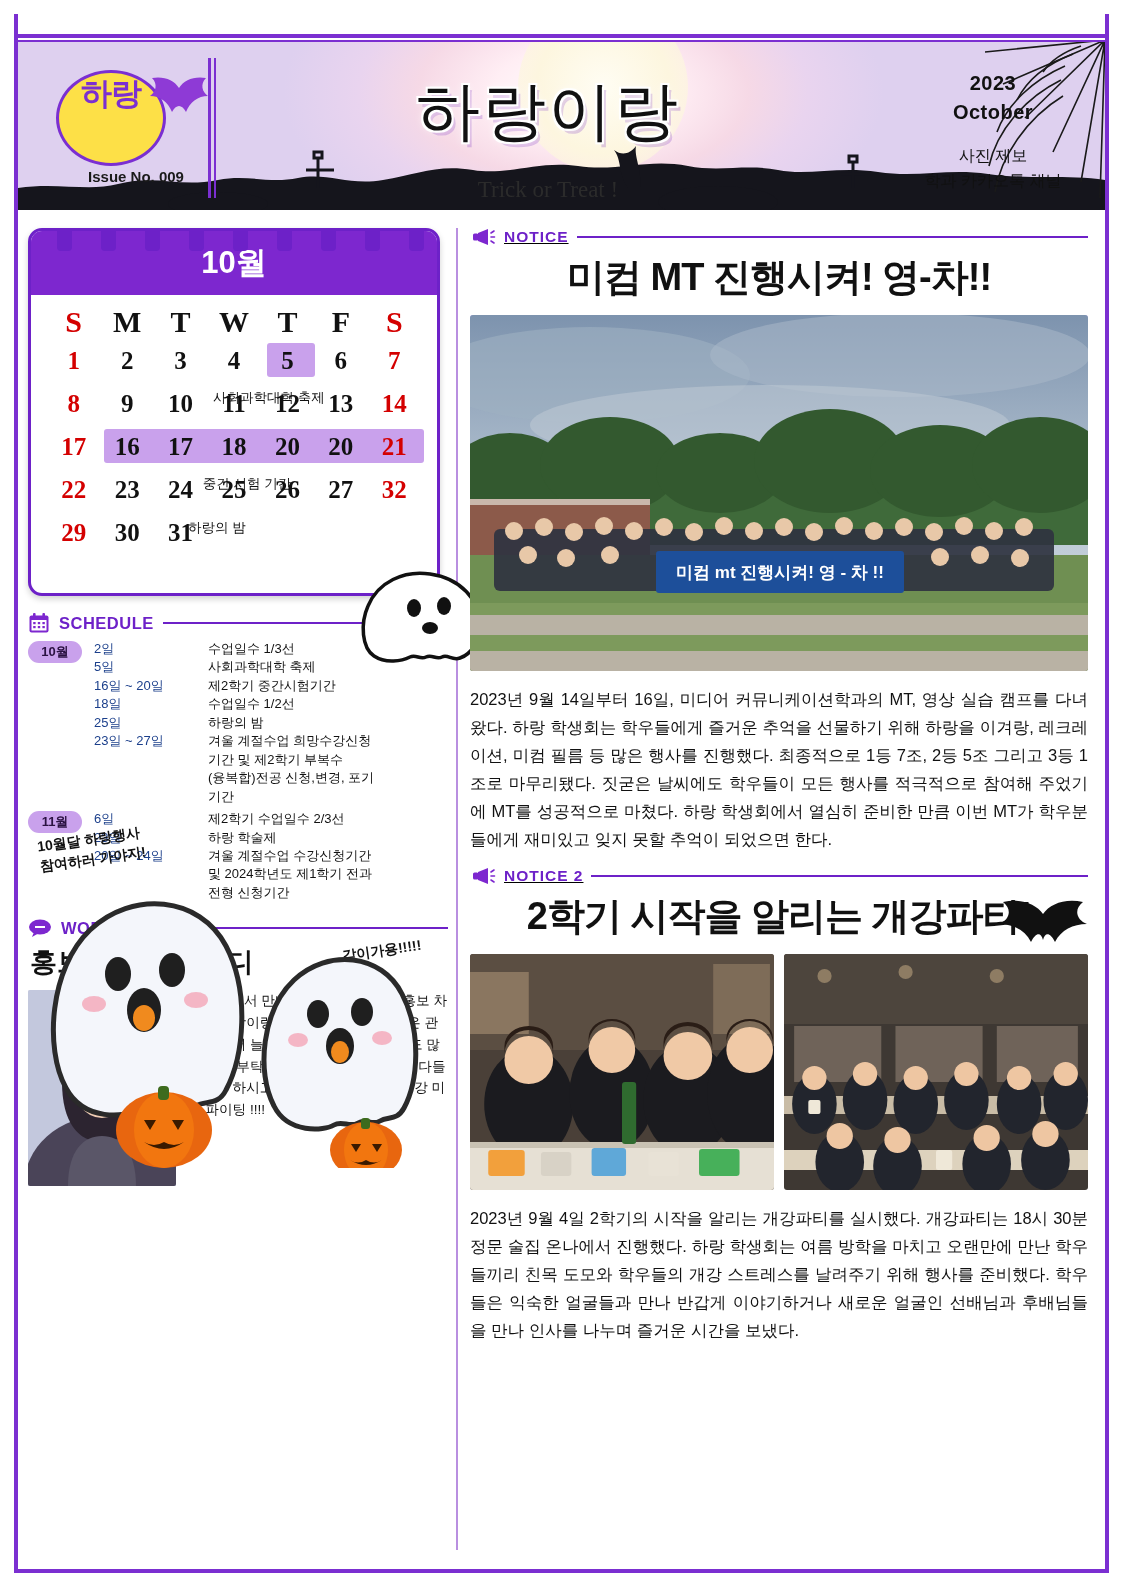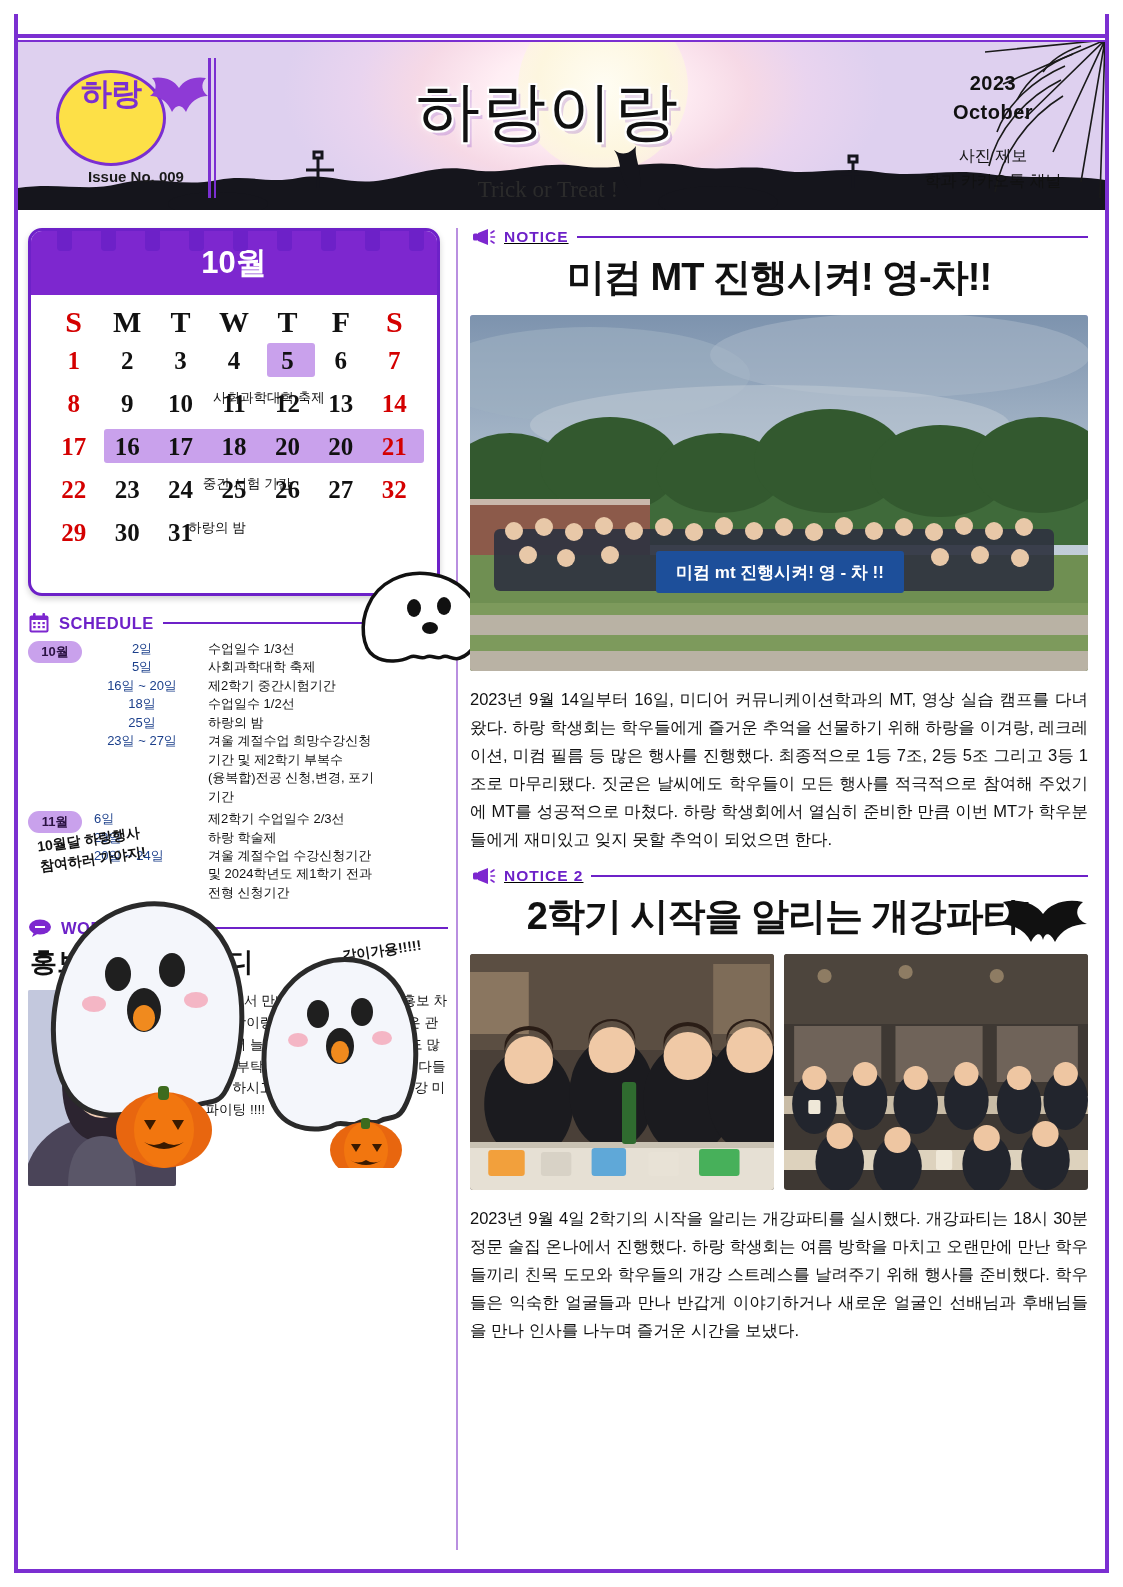--- a/index.html
+++ b/index.html
@@ -405,21 +405,21 @@
             <rect x="14.4" y="14" width="2.4" height="2.2"></rect>
         </g>
       </svg>
       <span class="ttl">SCHEDULE</span>
       <span class="line"></span>
     </div>
 
     <div class="sched" id="sched">
         <div class="sched-block">
           <div class="mon-pill">10월</div>
-          <div class="sched-dates" style="white-space: pre-line; text-align: center;">2일
+          <div class="sched-dates" style="white-space: pre-line;">2일
 5일
 16일 ~ 20일
 18일
 25일
 23일 ~ 27일</div>
           <div class="sched-items" style="white-space: pre-line;">수업일수 1/3선
 사회과학대학 축제
 제2학기 중간시험기간
 수업일수 1/2선
 하랑의 밤

